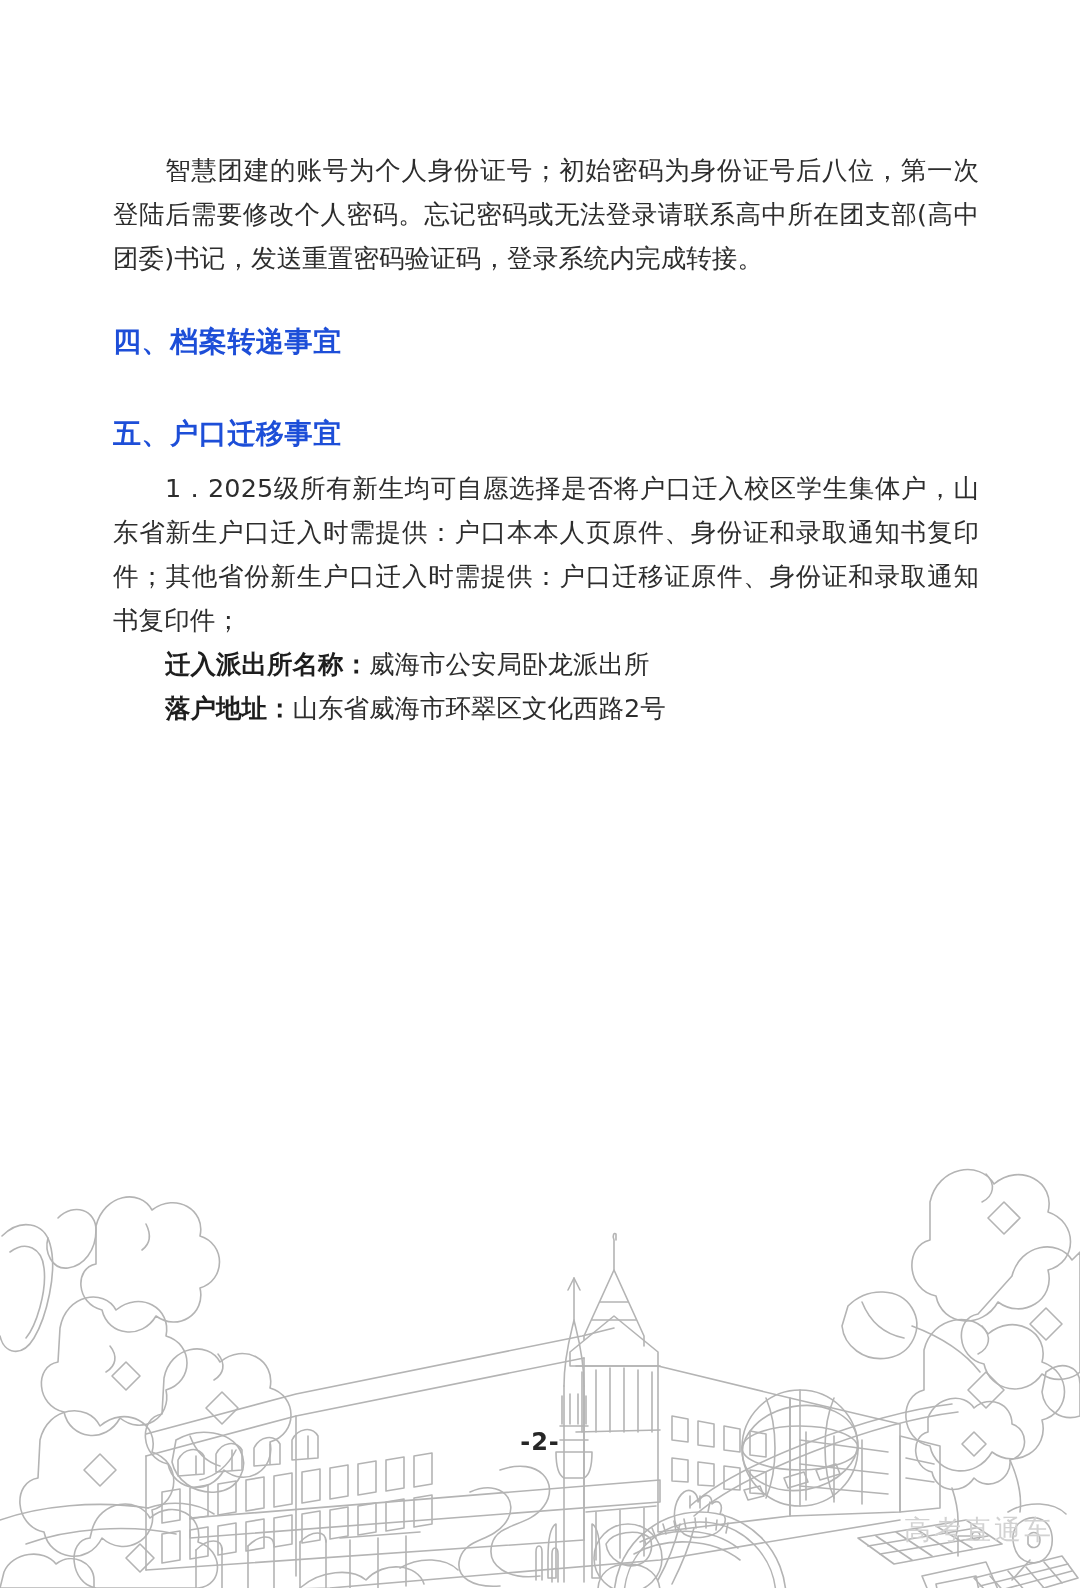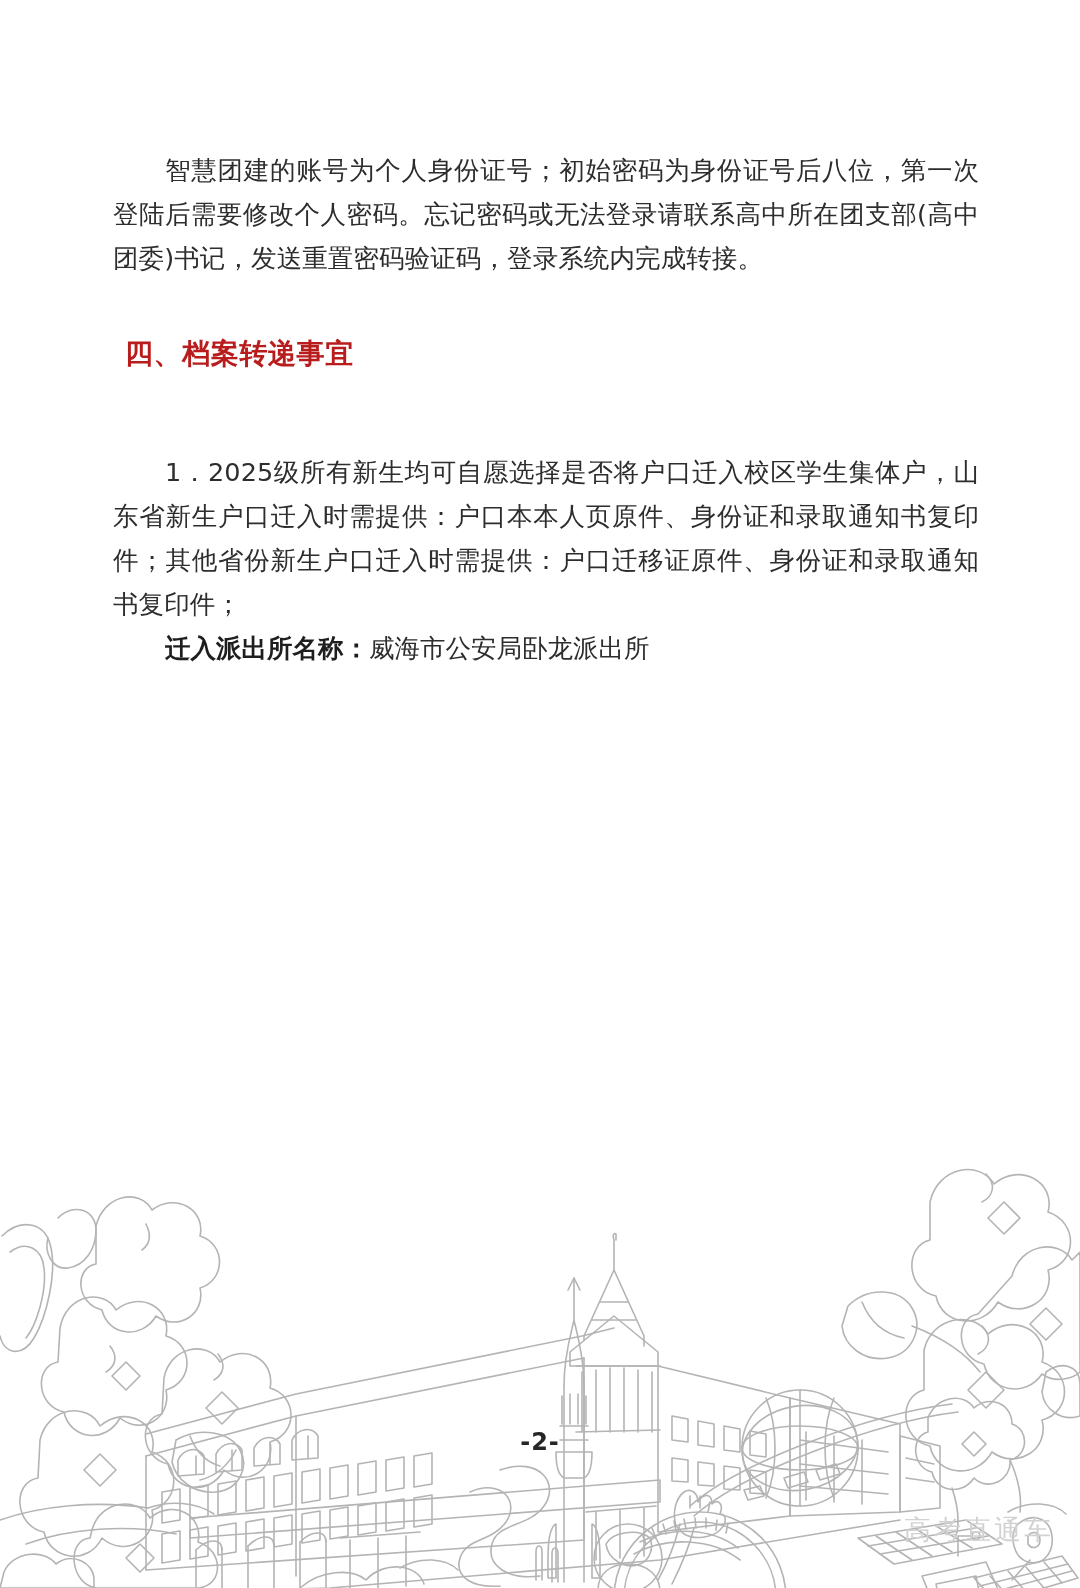--- a/index.html
+++ b/index.html
@@ -37,25 +37,25 @@
     font-size: 25.5px;
     line-height: 44px;
     text-align: justify;
     text-justify: inter-ideograph;
     letter-spacing: 0.1px;
     color: #2d2d2d;
   }
   p.indent2 { text-indent: 52px; }
 
   h2.section-heading {
-    margin: 12px;
+    margin: 0;
     font-size: 28px;
     line-height: 40px;
     font-weight: bold;
-    color: #b91c1c;
+    color: #1d4ed8;
     letter-spacing: 0.6px;
   }
 
   .gap-sec-before { height: 42px; }
   .gap-sec-after  { height: 12px; }
   .gap-sec-before-2 { height: 40px; }
 
   .kv-line {
     margin: 0;
     font-size: 25.5px;
@@ -118,31 +118,35 @@
 
     <div class="gap-sec-before"></div>
 
     <h2 class="section-heading">四、档案转递事宜</h2>
 
     <div class="gap-sec-after"></div>
 
 
     <div class="gap-sec-before-2"></div>
 
+    <h2 class="section-heading">五、户口迁移事宜</h2>
 
     <div class="gap-sec-after"></div>
 
     <p class="body-para indent2">1．2025级所有新生均可自愿选择是否将户口迁入校区学生集体户，山东省新生户口迁入时需提供：户口本本人页原件、身份证和录取通知书复印件；其他省份新生户口迁入时需提供：户口迁移证原件、身份证和录取通知书复印件；</p>
 
 
 
     <p class="kv-line">
       <span class="kv-label">迁入派出所名称</span><span class="kv-sep">：</span><span class="kv-value">威海市公安局卧龙派出所</span>
     </p>
 
+    <p class="kv-line">
+      <span class="kv-label">落户地址</span><span class="kv-sep">：</span><span class="kv-value">山东省威海市环翠区文化西路2号</span>
+    </p>
 
   </div>
 
   <div id="footer-art">
     <svg viewBox="0 0 1080 448" xmlns="http://www.w3.org/2000/svg" fill="none" stroke="#b4b4b4" stroke-width="1.6" stroke-linecap="round" stroke-linejoin="round">
 
       <g>
 
         <path d="M2 96 C20 78 44 82 50 104 C58 132 46 178 34 198 C22 218 4 214 0 196"></path>
         <path d="M10 112 C26 100 42 108 44 128 C47 152 36 186 26 198"></path>

